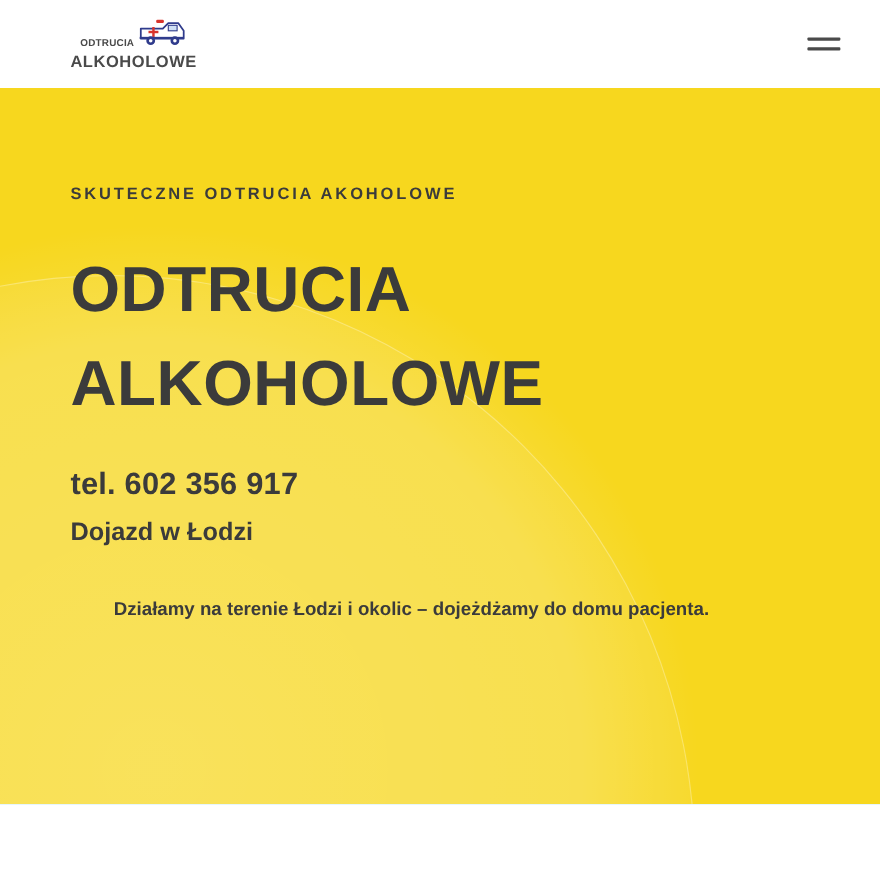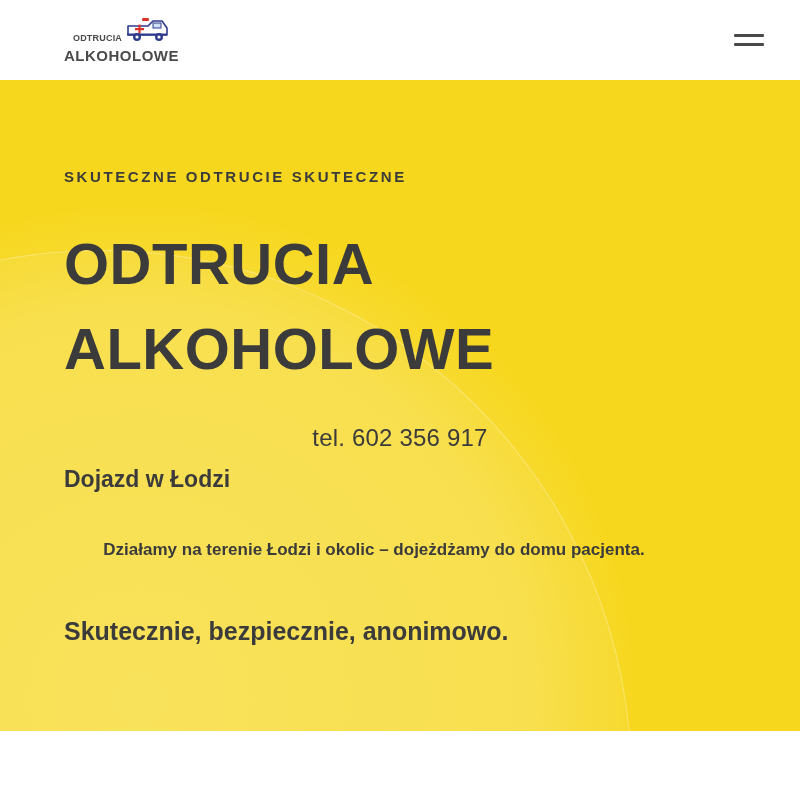--- a/index.html
+++ b/index.html
@@ -139,26 +139,25 @@
     color: #3b3b3b;
     margin: 0 0 44px 0;
     letter-spacing: .5px;
   }
   .hero-title .line {
     display: block;
     margin-bottom: 22px;
   }
 
   .hero-phone {
-    font-size: 24px;
-    font-weight: 400;
+    font-size: 28px;
+    font-weight: 700;
     color: #3b3b3b;
     margin: 0 0 14px 0;
     letter-spacing: .2px;
-    text-align: center;
   }
   .hero-sub {
     font-size: 23px;
     font-weight: 700;
     color: #3b3b3b;
     margin: 0 0 42px 0;
   }
 
   .hero-desc {
     font-size: 17px;
@@ -215,31 +214,30 @@
       <span></span>
     </button>
 
   </header>
 
   <section class="hero">
     <div class="hero-glow"></div>
     <div class="hero-arc"></div>
 
     <div class="hero-inner">
-      <p class="eyebrow">SKUTECZNE ODTRUCIE SKUTECZNE</p>
+      <p class="eyebrow">SKUTECZNE ODTRUCIA AKOHOLOWE</p>
 
       <h1 class="hero-title">
         <span class="line">ODTRUCIA</span>
         <span class="line">ALKOHOLOWE</span>
       </h1>
 
       <p class="hero-phone">tel. 602 356 917</p>
       <p class="hero-sub">Dojazd  w Łodzi</p>
 
       <p class="hero-desc">Działamy na terenie Łodzi i okolic – dojeżdżamy do domu pacjenta.</p>
 
-      <p class="hero-claim">Skutecznie, bezpiecznie, anonimowo.</p>
     </div>
   </section>
 
   <div class="footer-strip"></div>
 
 </div>
 
 </body></html>

